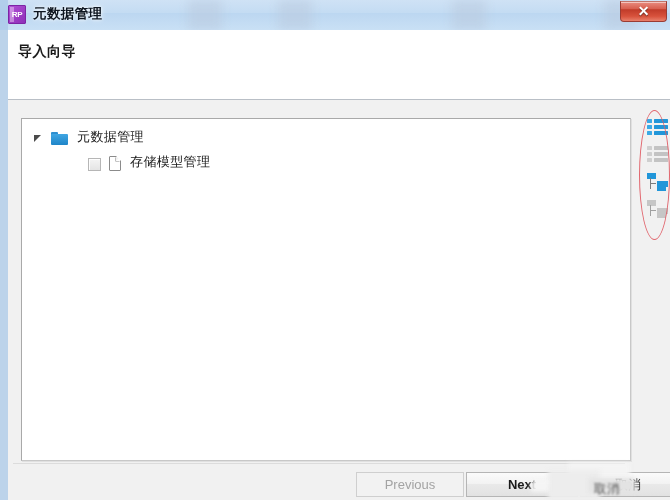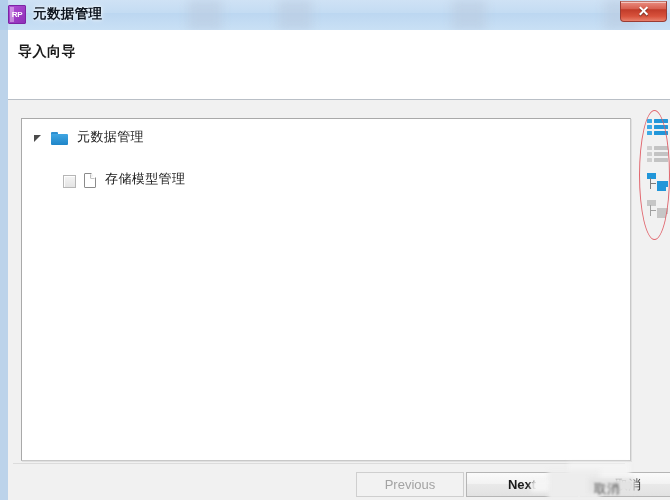--- a/index.html
+++ b/index.html
@@ -167,21 +167,21 @@
 
   .tree-row {
     position: relative;
     height: 22px;
     display: flex;
     align-items: flex-end;
     white-space: nowrap;
     cursor: default;
   }
   .tree-row.root { padding-left: 10px; margin-top: 5px; }
-  .tree-row.child { padding-left: 41px; margin-top: 20px; }
+  .tree-row.child { padding-left: 66px; margin-top: 3px; }
 
   
   .expander {
     width: 14px; height: 14px;
     position: relative;
     flex: none;
     cursor: pointer;
   }
   .expander::after {
     content: "";

